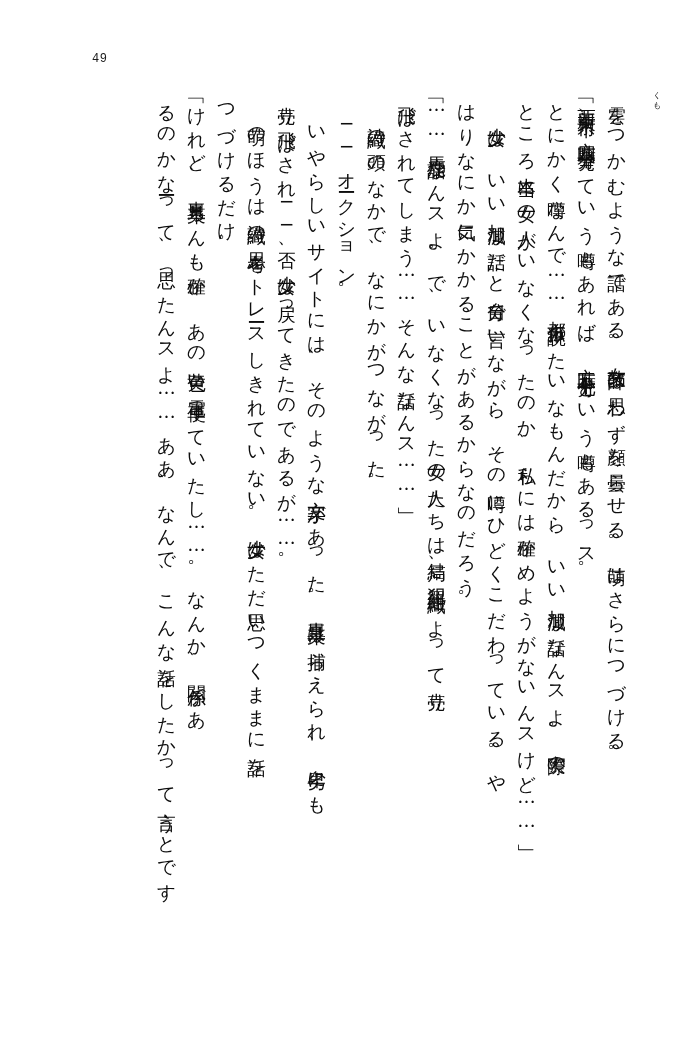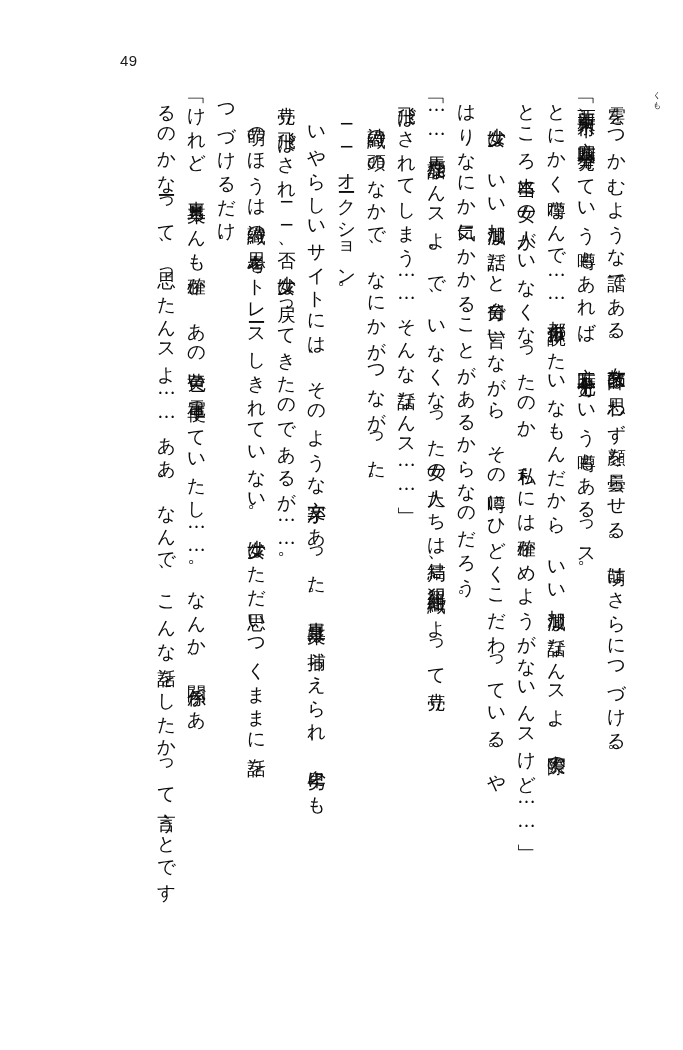--- a/index.html
+++ b/index.html
@@ -11,24 +11,24 @@
     position: relative;
     width: 683px;
     height: 1050px;
     background: #ffffff;
     overflow: hidden;
     font-family: "Liberation Serif", "DejaVu Serif", serif;
   }
   .page-number {
     position: absolute;
     top: 52px;
-    left: 120px;
-    font-size: 15px;
+    left: 92px;
+    font-size: 12px;
     color: #1a1a1a;
-    font-family: Liberation Sans, sans-serif;
+    font-family: Liberation Mono, monospace;
     letter-spacing: 0.5px;
   }
   .text-block {
     position: absolute;
     top: 92px;
     left: 60px;
     right: 52px;
     height: 880px;
     display: flex;
     flex-direction: row-reverse;

